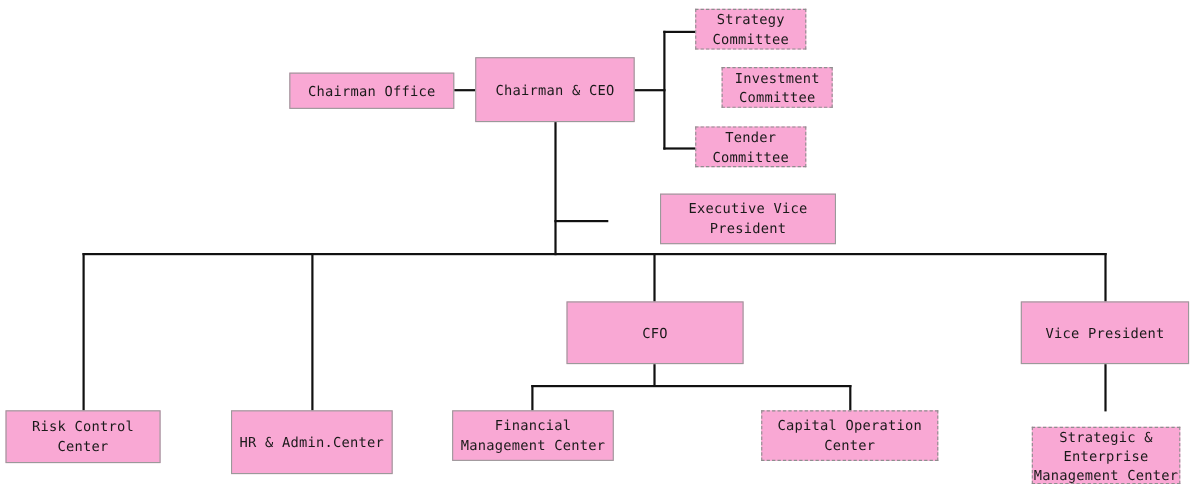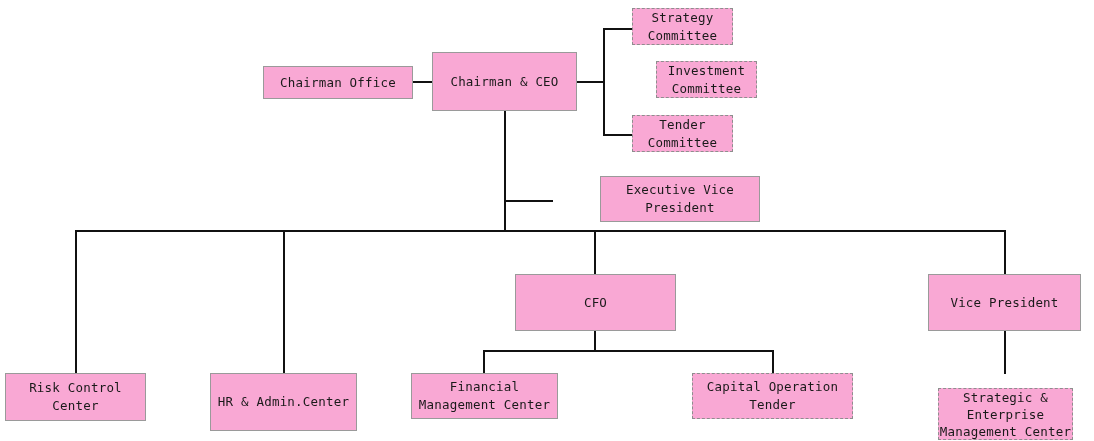--- a/index.html
+++ b/index.html
@@ -107,19 +107,19 @@
   <div class="node solid" style="left:210px; top:373px; width:147px; height:58px;">HR &amp; Admin.Center</div>
 
   <div class="node solid" style="left:928px; top:274px; width:153px; height:57px;">Vice President</div>
 
   <div class="node solid" style="left:515px; top:274px; width:161px; height:57px;">CFO</div>
 
   <div class="node solid" style="left:411px; top:373px; width:147px; height:46px;">Financial
 Management Center</div>
 
   <div class="node dashed" style="left:692px; top:373px; width:161px; height:46px;">Capital Operation
-Tender</div>
+Center</div>
 
   <div class="node dashed overflow" style="left:938px; top:366px; width:135px; height:52px; line-height:17px;">Strategic &amp;
 Enterprise
 Management Center</div>
 
 </div>
 
 </body></html>

